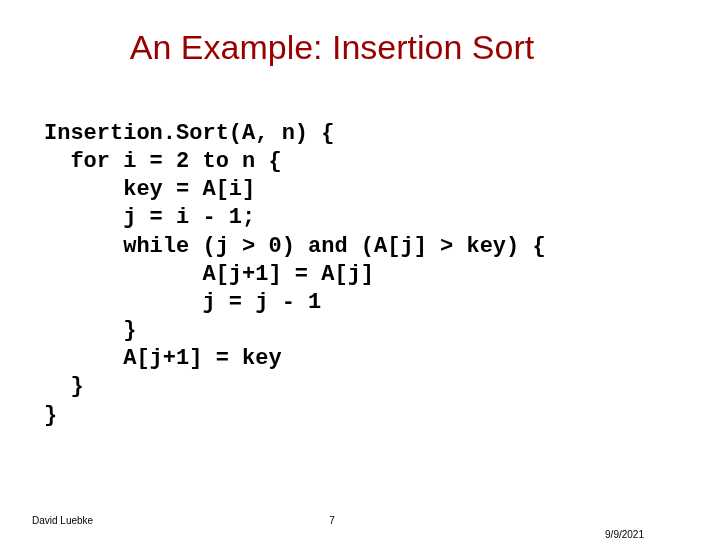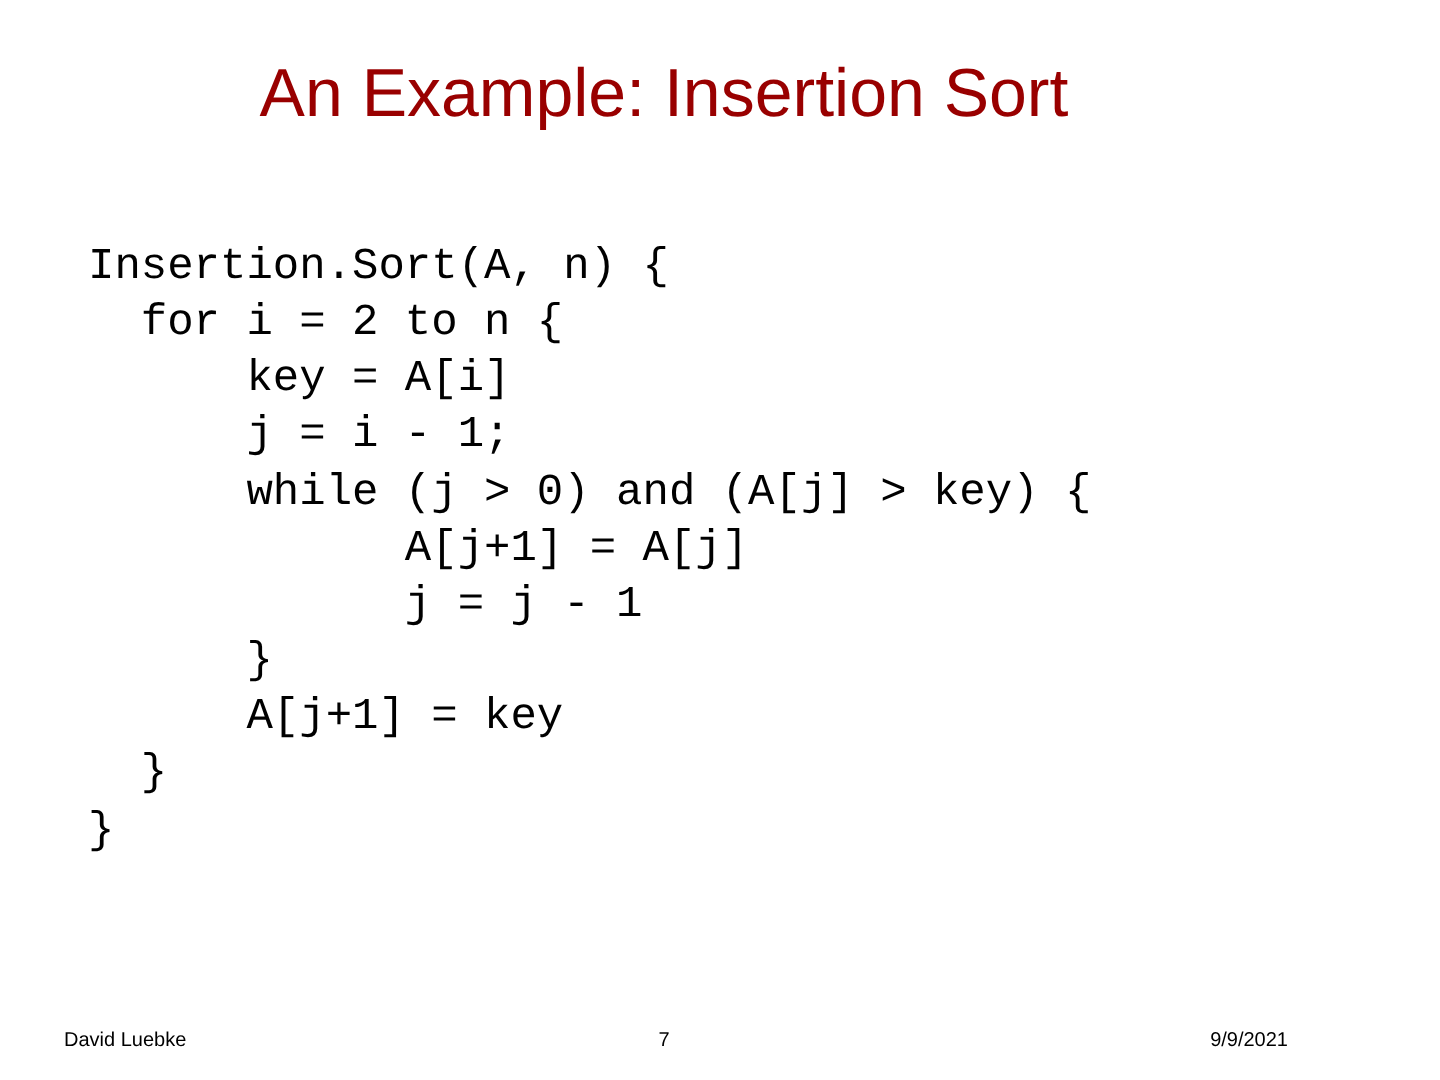--- a/index.html
+++ b/index.html
@@ -22,21 +22,21 @@
     color: #990000;
     font-size: 34px;
     font-weight: normal;
     text-align: center;
     padding-top: 28px;
     margin: 0;
     letter-spacing: 0px;
   }
   .code {
     font-family: "Courier New", Courier, monospace;
-    font-weight: normal;
+    font-weight: bold;
     font-size: 22px;
     line-height: 1.28;
     white-space: pre;
     color: #000000;
     position: absolute;
     top: 120px;
     left: 44px;
     right: 20px;
   }
   .footer-left {
@@ -50,21 +50,21 @@
     position: absolute;
     bottom: 14px;
     left: 0;
     right: 0;
     text-align: center;
     font-size: 10px;
     color: #000000;
   }
   .footer-right {
     position: absolute;
-    bottom: 14px;
+    bottom: 0;
     right: 20px;
     font-size: 10px;
     color: #000000;
   }
 </style>
 </head>
 <body>
 
 <div class="slide">
   <h1 class="title">An Example: Insertion Sort</h1>

